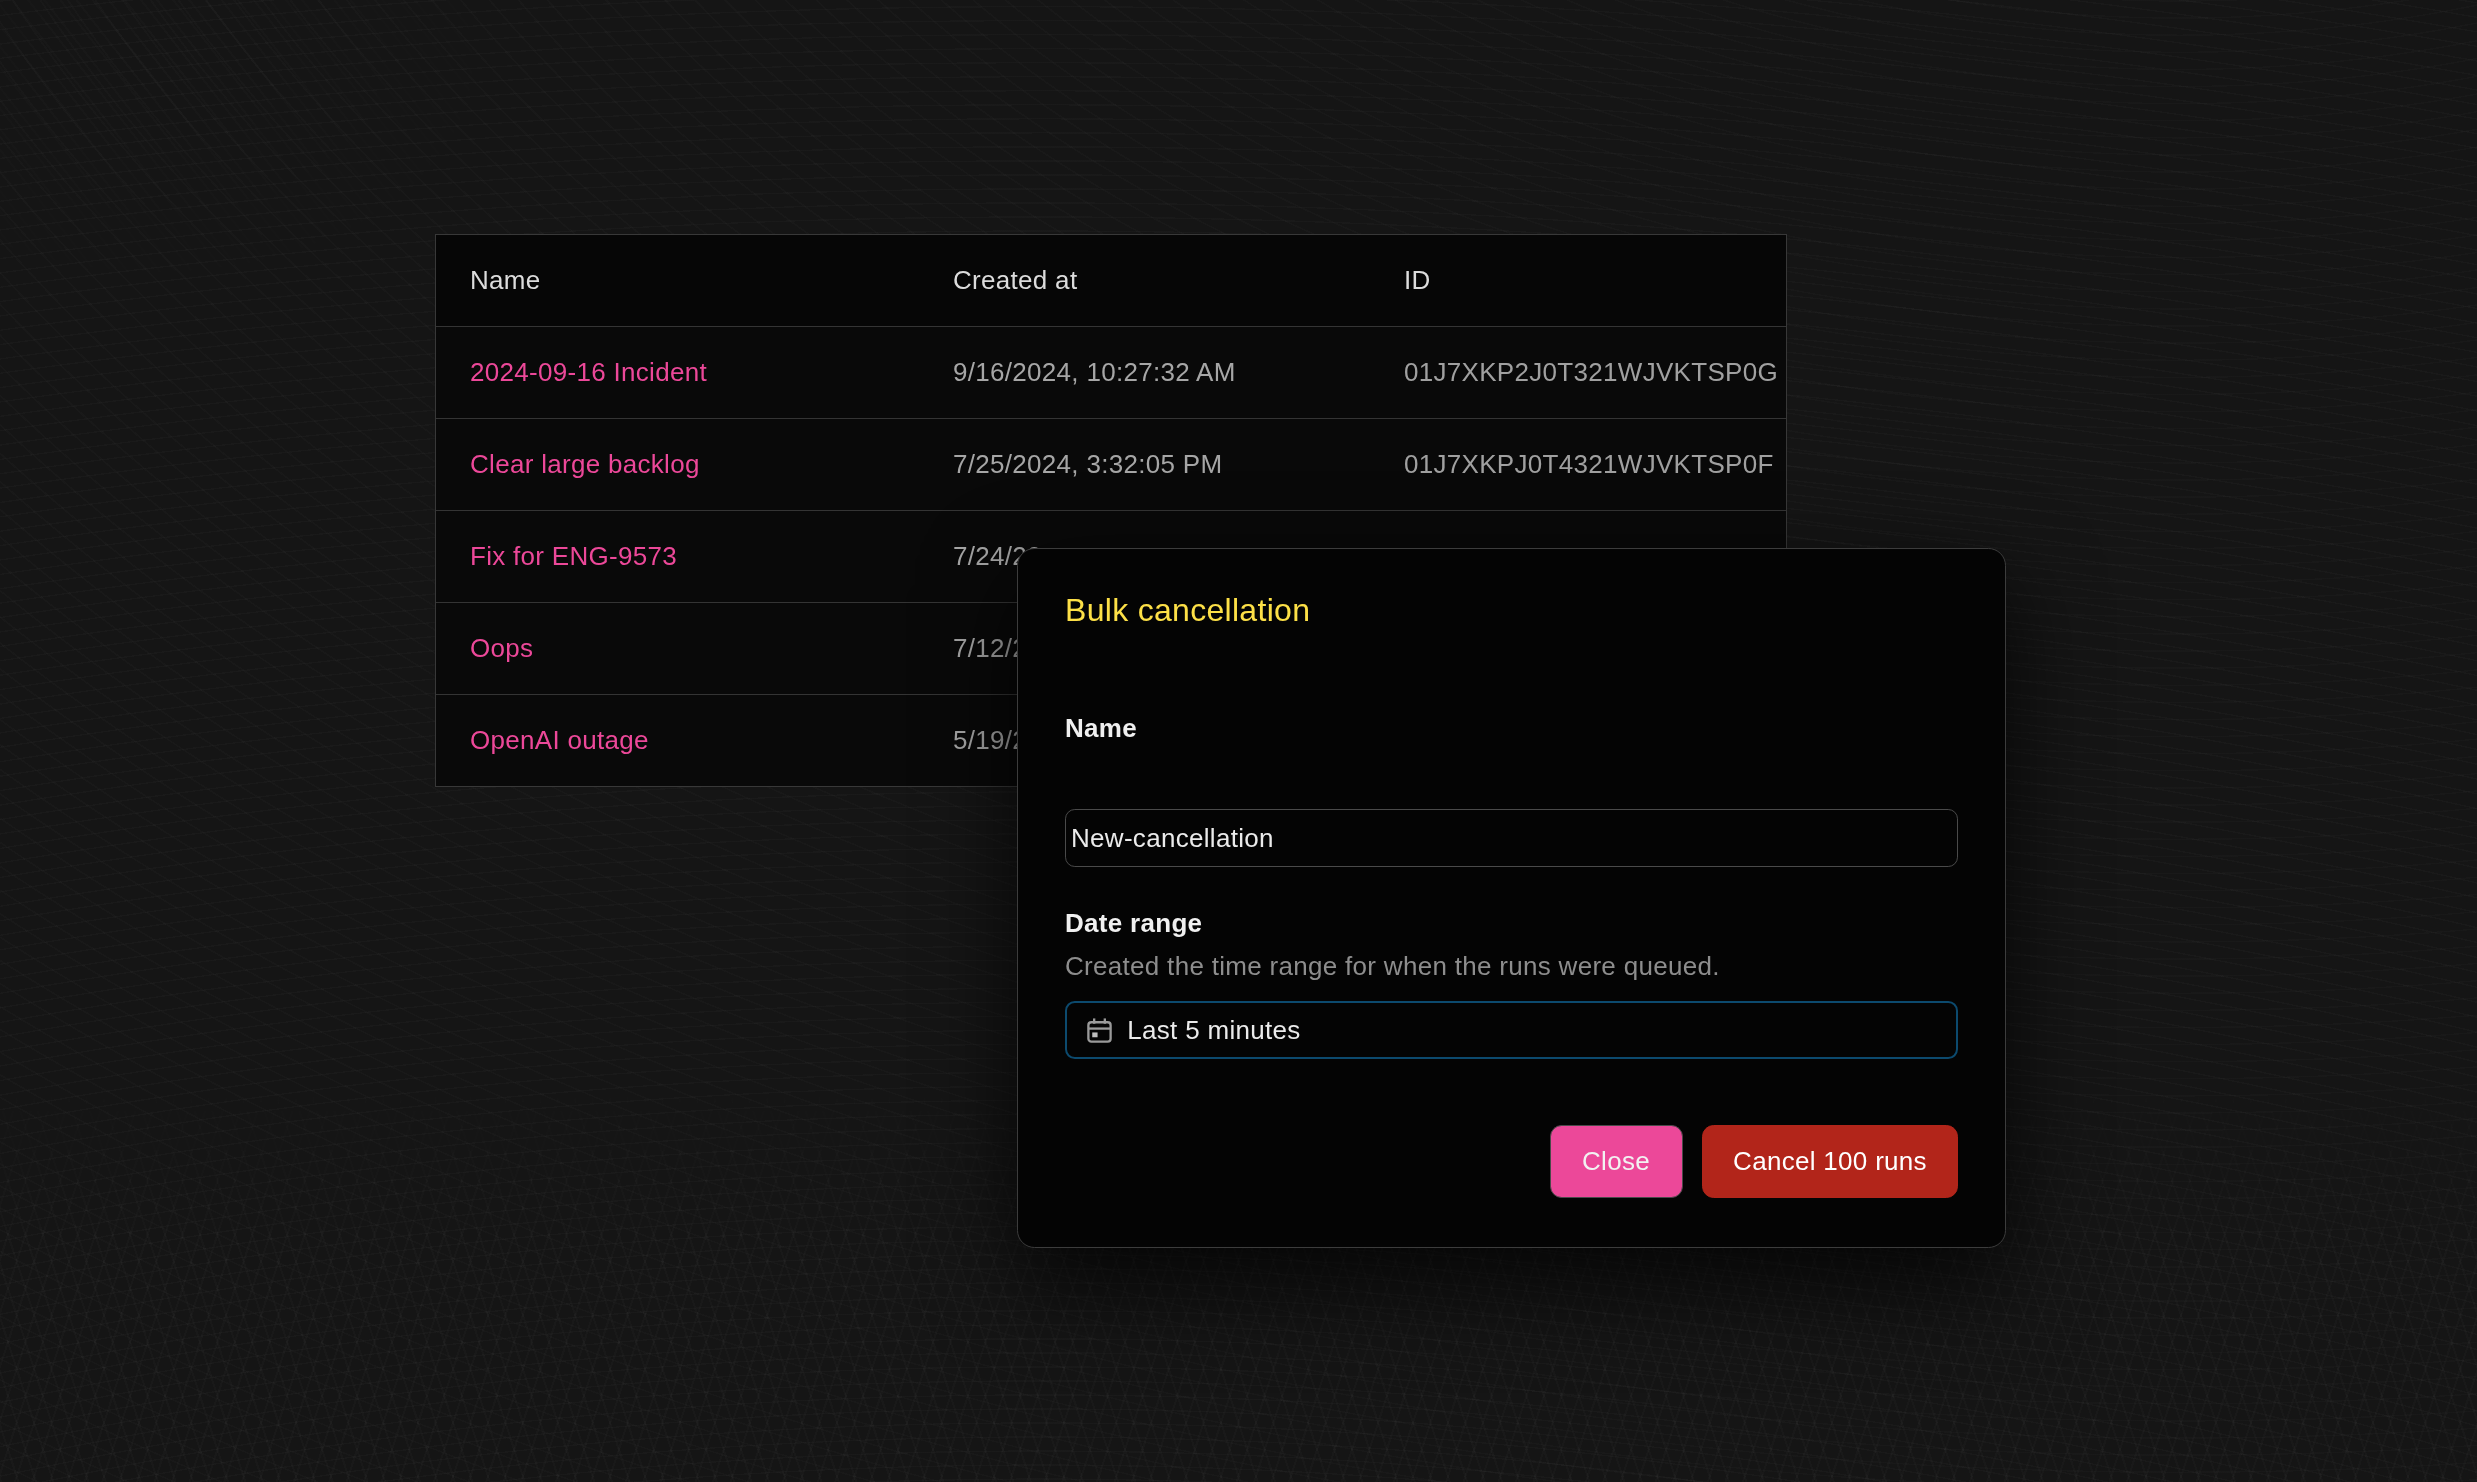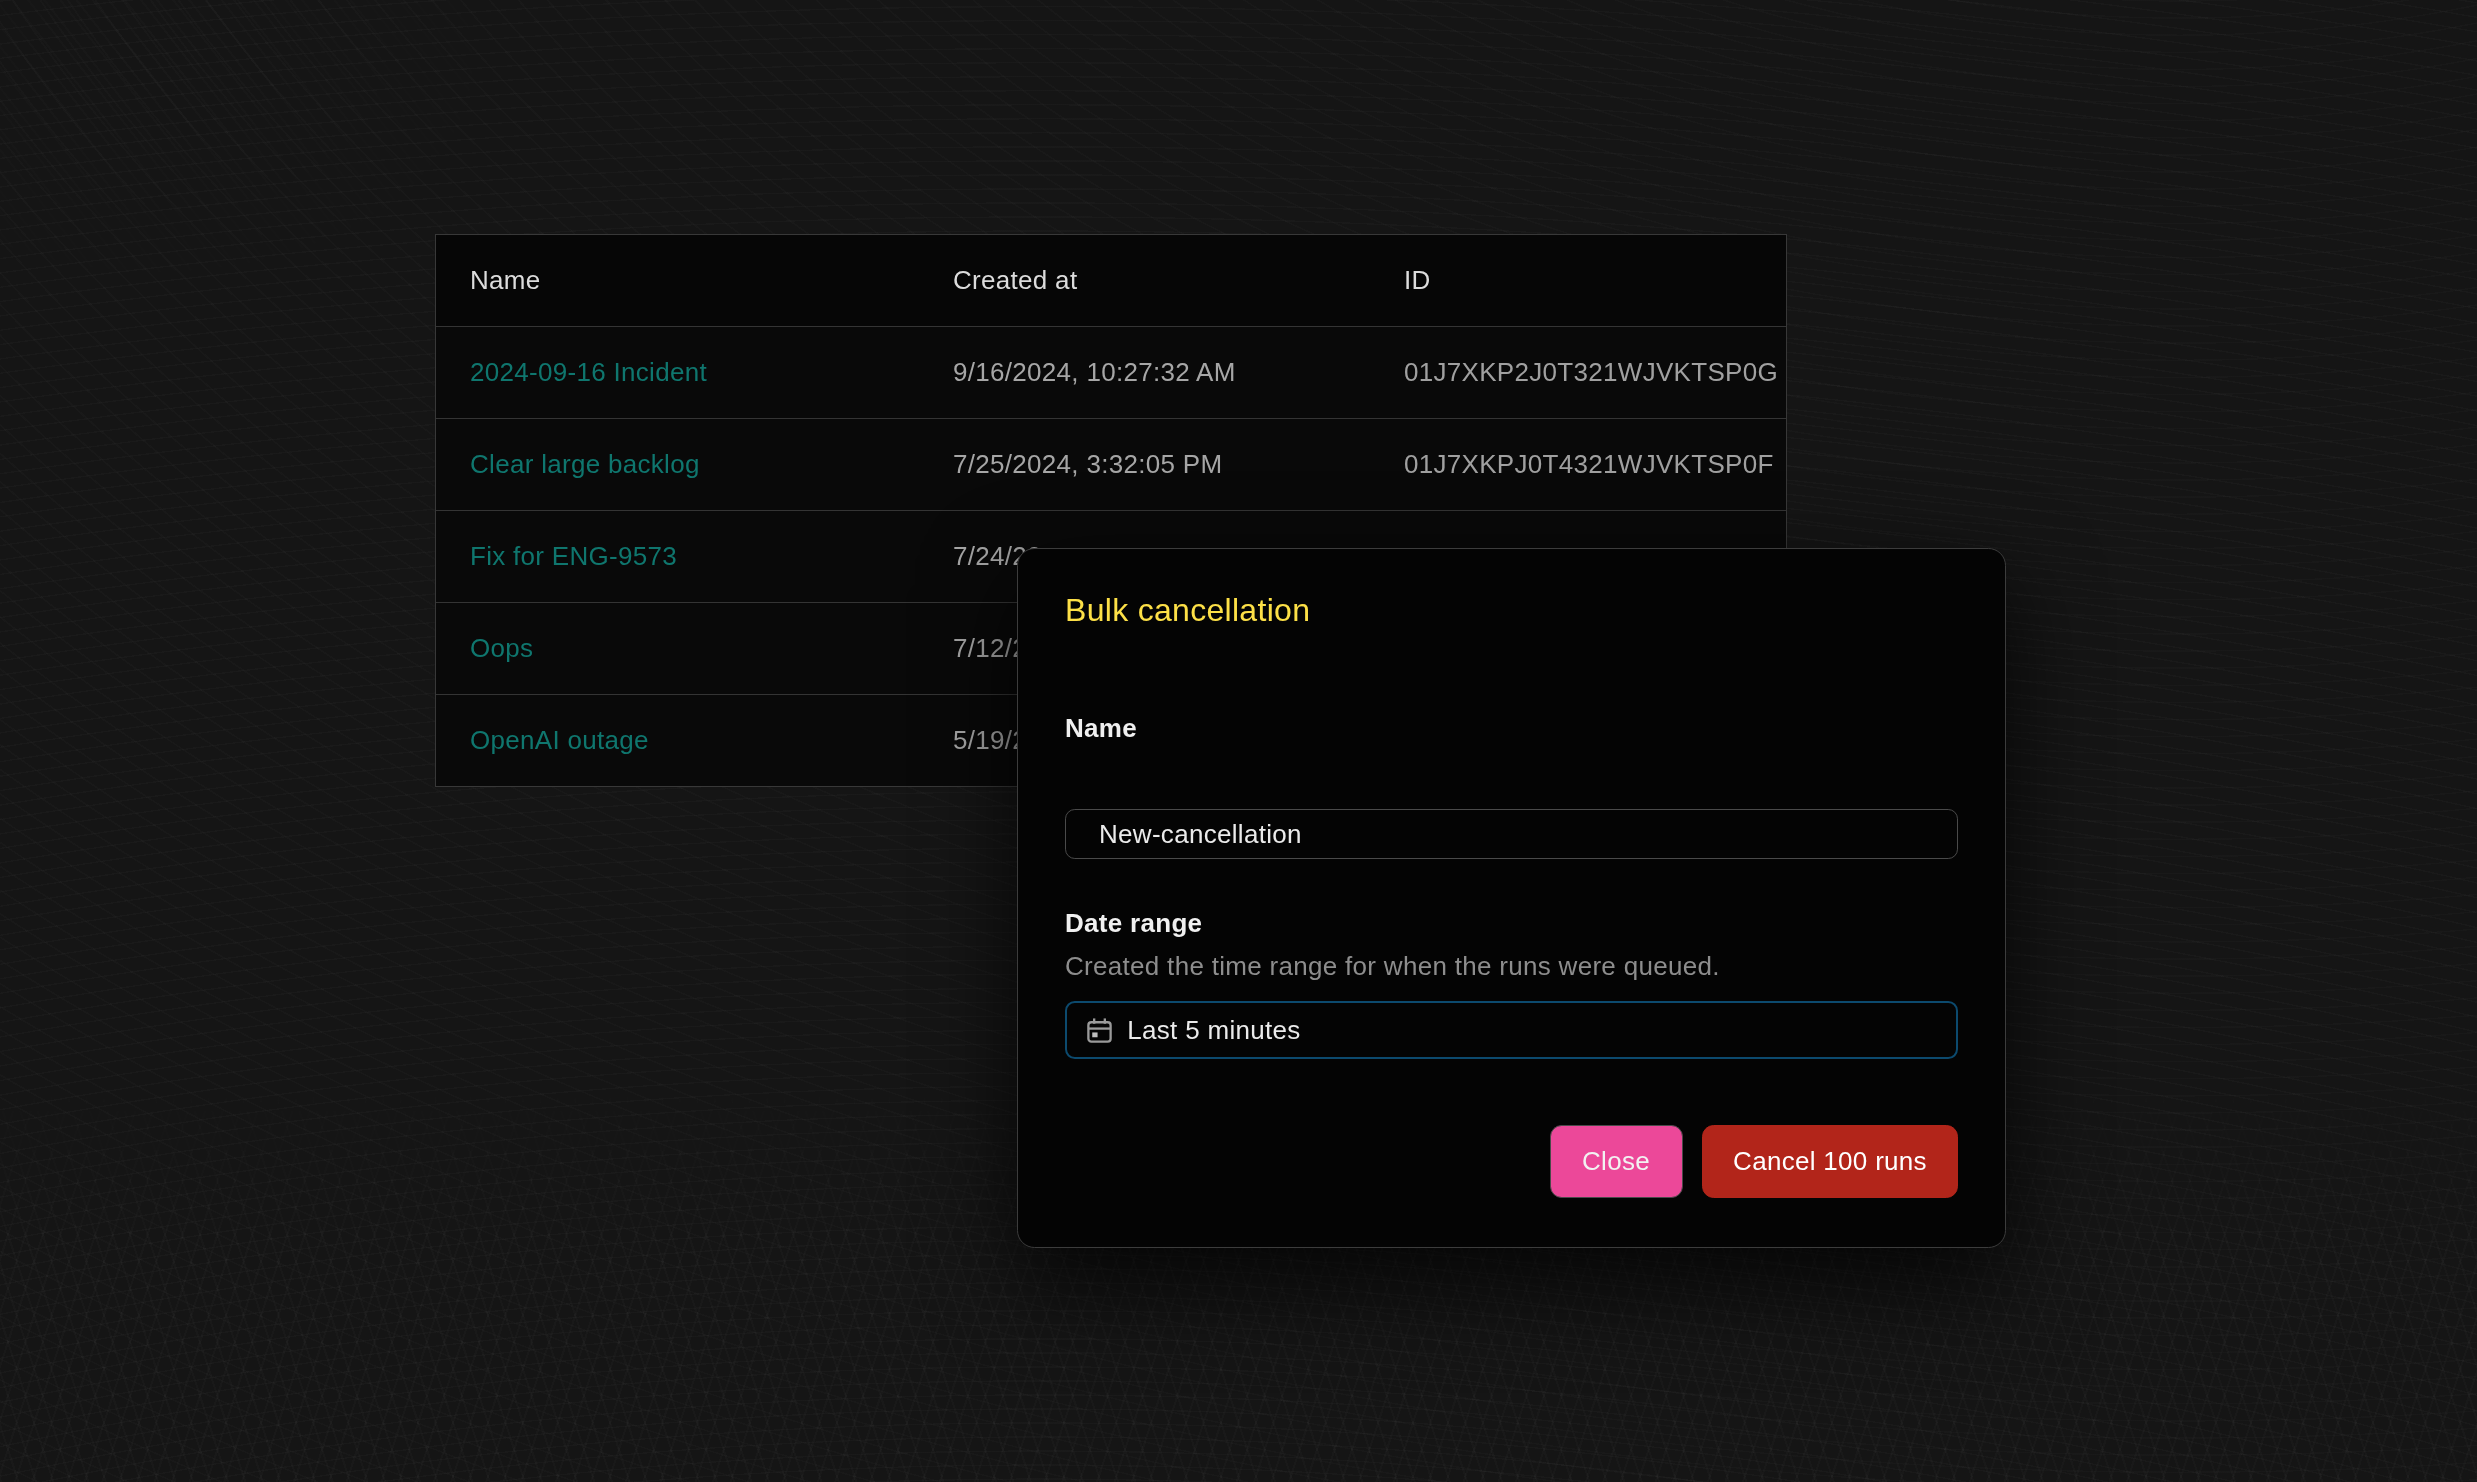--- a/index.html
+++ b/index.html
@@ -59,21 +59,21 @@
   }
   .t-cell {
     display: flex; align-items: center;
     padding-left: 34px;
     font-size: 26px;
     color: #a6a6a6;
     letter-spacing: 0.3px;
     white-space: nowrap; overflow: hidden;
   }
   .t-head .t-cell { color: #dcdcdc; }
-  .t-cell.c-name { color: #0f766e; }
+  .t-cell.c-name { color: #ec4899; }
   .t-cell.c-id   { color: #a0a0a0; }
 
   
   .modal {
     position: absolute; left: 1017px; top: 548px;
     width: 989px; height: 700px;
     background: #040404;
     border: 1px solid #3c3c3c;
     border-radius: 17.6px;
     box-shadow: 0 34px 93px rgba(0,0,0,0.78);
@@ -91,28 +91,28 @@
   }
   .field-desc {
     position: absolute; left: 47px;
     font-size: 26px; color: #8d8d8d;
     letter-spacing: 0.3px;
   }
   .lbl-name { top: 164px; }
   .desc-name { top: 207px; }
   .name-input {
     position: absolute; left: 47px; right: 47px; top: 260px;
-    height: 50px;
+    height: 58px;
     background: transparent;
     border: 1px solid #4a4a4a;
     border-radius: 9.8px;
     color: #ebebeb;
     font-family: "Liberation Sans", sans-serif;
     font-size: 26px;
-    padding: 0 33px;
+    padding: 0 5px;
     letter-spacing: 0.3px;
     outline: none;
   }
   .lbl-date { top: 359px; }
   .desc-date { top: 402px; }
   .date-trigger {
     position: absolute; left: 47px; right: 47px; top: 452px;
     height: 58px;
     border: 2px solid #0c4a6e;
     border-radius: 9.8px;

